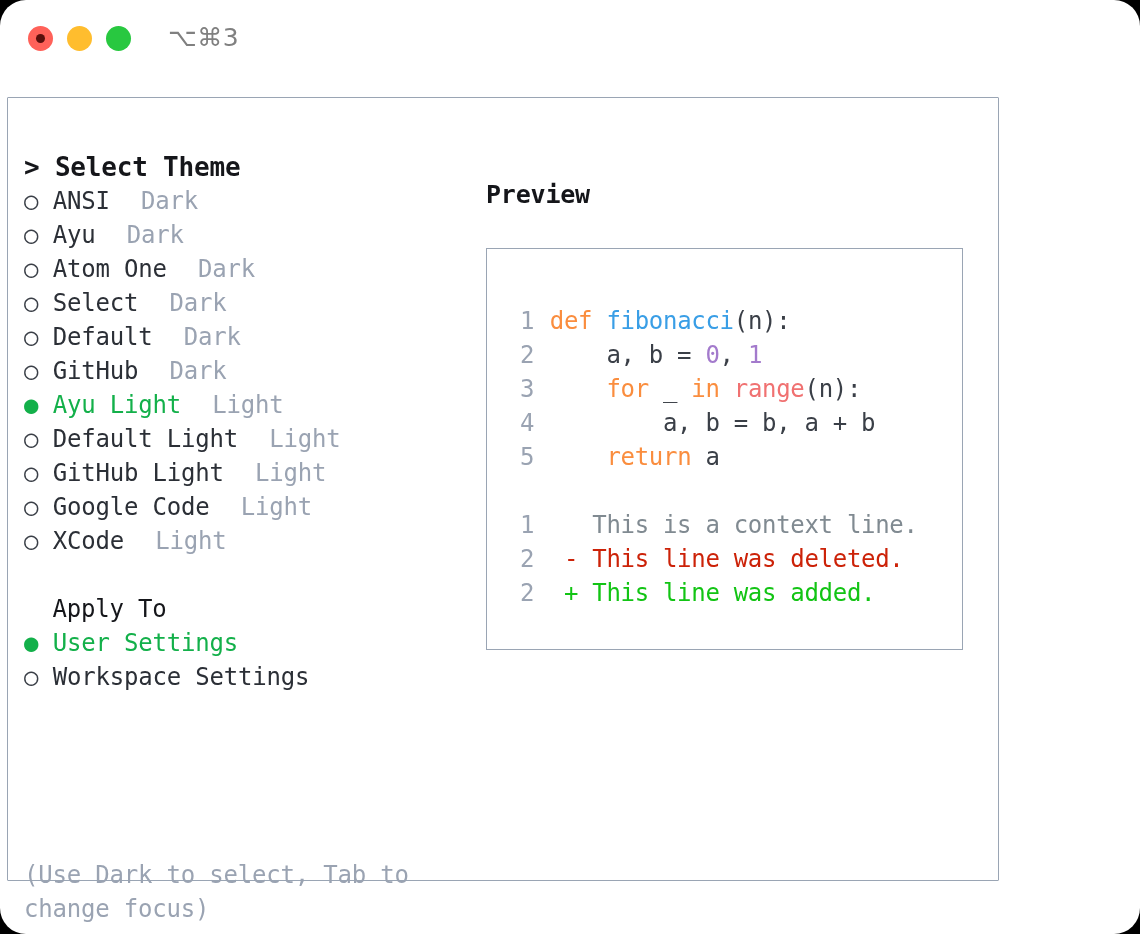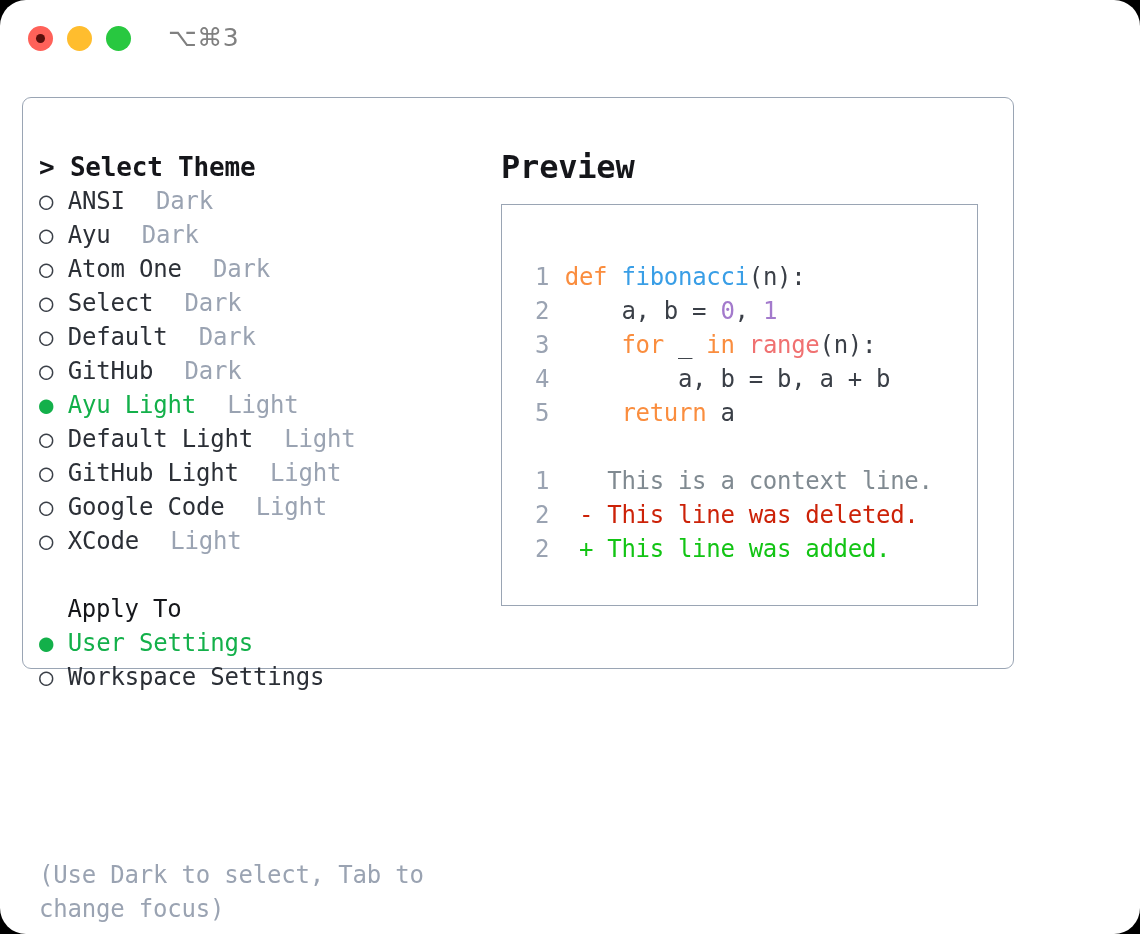--- a/index.html
+++ b/index.html
@@ -72,26 +72,26 @@
     font-size: 25px;
     letter-spacing: 0.5px;
     color: #808080;
     font-family: "DejaVu Sans", "Liberation Sans", sans-serif;
     white-space: nowrap;
   }
 
   
   .card {
     position: absolute;
-    left: 22px;
+    left: 7px;
     top: 97px;
     width: 992px;
-    height: 572px;
+    height: 784px;
     border: 1.6px solid #9aa5b4;
-    border-radius: 9px;
+    border-radius: 1px;
     box-sizing: border-box;
     background: #ffffff;
   }
 
   .card-inner {
     position: absolute;
     left: 0;
     top: 0;
     width: 100%;
     height: 100%;
@@ -154,29 +154,30 @@
 
   
   .right-col {
     position: absolute;
     left: 478px;
     top: 52px;
     width: 500px;
   }
 
   .preview-title {
-    font-size: 32px;
+    font-size: 25px;
     font-weight: bold;
     color: #15161a;
     line-height: 34px;
     letter-spacing: -0.2px;
+    margin-top: 28px;
   }
 
   .preview-box {
-    margin-top: 20px;
+    margin-top: 36px;
     width: 477px;
     height: 402px;
     border: 1.6px solid #9aa5b4;
     box-sizing: border-box;
     background: #ffffff;
     position: relative;
   }
 
   .code {
     position: absolute;

